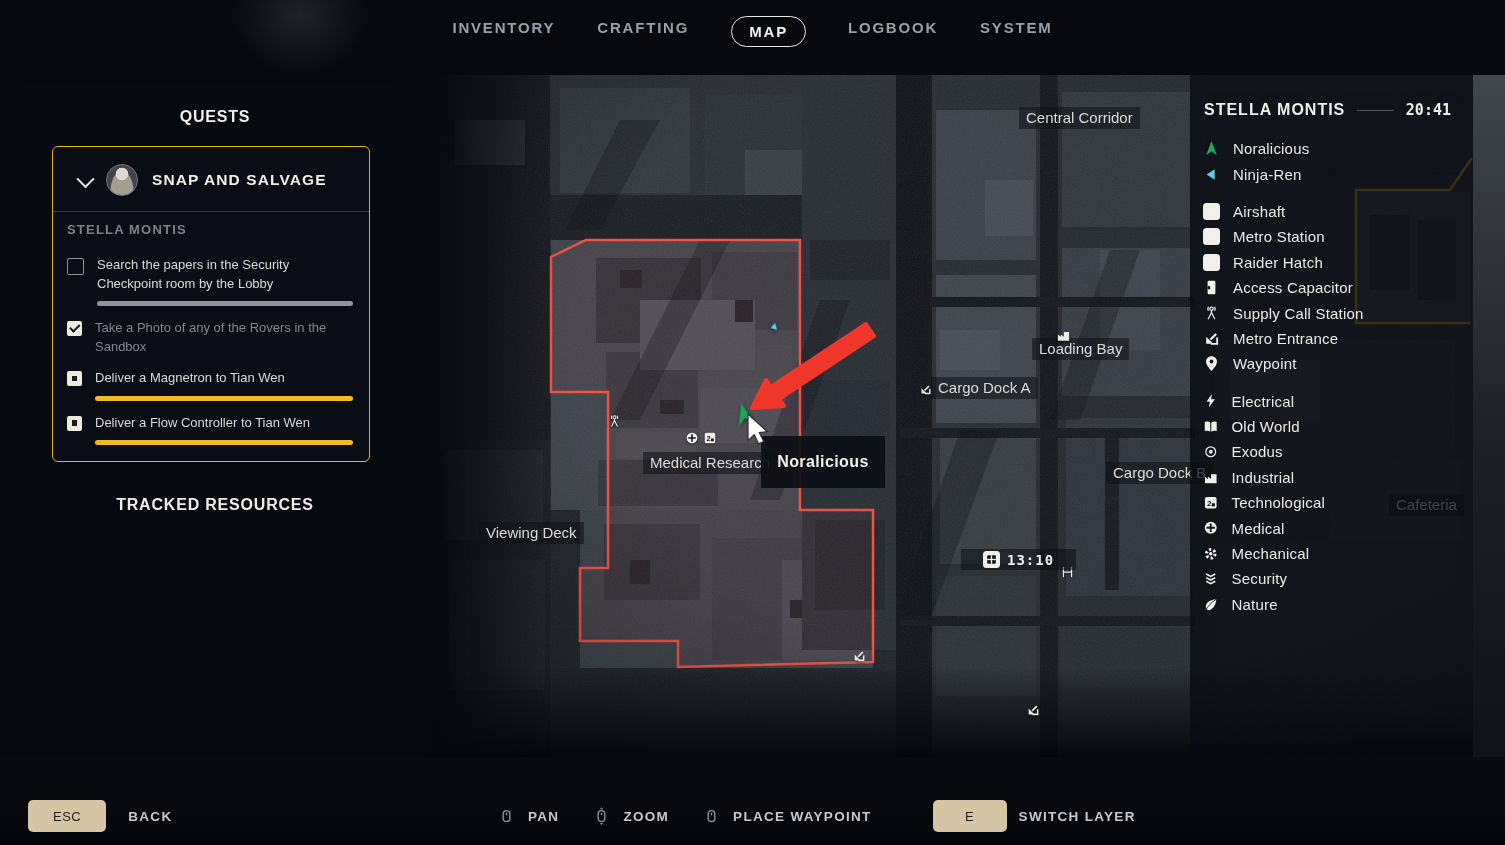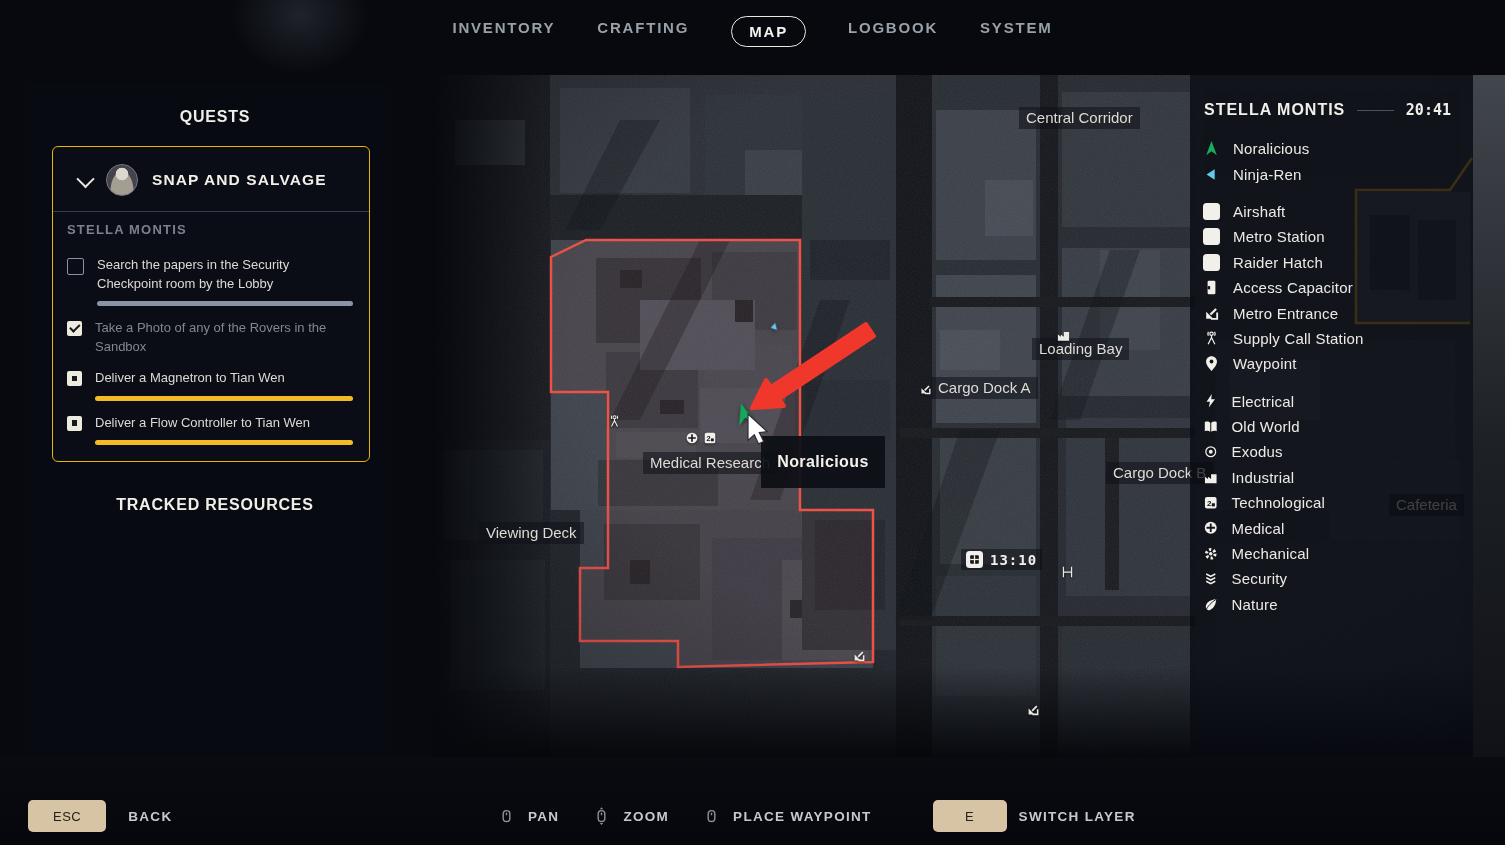--- a/index.html
+++ b/index.html
@@ -25,21 +25,21 @@
   .overlay{position:absolute;inset:0;pointer-events:none;}
   .map-label{position:absolute;white-space:nowrap;font-size:15px;color:#dddbd4;
     background:rgba(15,17,24,.55);padding:1px 7px;line-height:20px;}
   .map-ico{position:absolute;color:#eceae4;filter:drop-shadow(0 1px 1px rgba(0,0,0,.55));}
   .map-ico svg{display:block;}
   .marker{position:absolute;}
   .marker svg{display:block;filter:drop-shadow(0 1px 2px rgba(0,0,0,.6));}
   .tooltip{position:absolute;background:rgba(13,15,22,.93);color:#f3f1ea;font-size:16px;
     font-weight:700;letter-spacing:.4px;display:flex;align-items:center;justify-content:center;}
   .time-badge{position:absolute;display:flex;align-items:center;gap:7px;
-    background:rgba(10,12,17,.5);padding:2px 5px;text-align:right;}
+    background:rgba(10,12,17,.5);padding:2px 22px;text-align:right;}
   .time-badge .tb-text{color:#f1efe9;font-family:"DejaVu Sans Mono",monospace;
     font-weight:700;font-size:14px;letter-spacing:1px;}
   
   .right-strip{position:absolute;left:1473px;top:75px;width:32px;height:682px;
     background:linear-gradient(180deg,#42464d 0%,#33373d 22%,#1d2025 55%,#101217 100%);}
   
   .ico{display:inline-flex;align-items:center;justify-content:center;flex:none;}
   .ico svg{width:17px;height:17px;display:block;}
   .ico.boxed{background:#f2f0ea;border-radius:3.5px;width:17px;height:17px;color:#14161c;}
   .ico.boxed svg{width:13px;height:13px;}
@@ -515,32 +515,32 @@
        <span class="ico " style="">
               <svg viewBox="0 0 24 24">
                 <use href="#i-door"></use>
               </svg>
             </span>
        <span class="lg-label">Access Capacitor</span>
      </div>
           <div class="lg-row">
        <span class="ico " style="">
               <svg viewBox="0 0 24 24">
+                <use href="#i-antenna"></use>
+              </svg>
+            </span>
+       <span class="lg-label">Supply Call Station</span>
+     </div>
+          <div class="lg-row">
+       <span class="ico " style="">
+              <svg viewBox="0 0 24 24">
                 <use href="#i-corner-arrow"></use>
               </svg>
             </span>
        <span class="lg-label">Metro Entrance</span>
-     </div>
-          <div class="lg-row">
-       <span class="ico " style="">
-              <svg viewBox="0 0 24 24">
-                <use href="#i-antenna"></use>
-              </svg>
-            </span>
-       <span class="lg-label">Supply Call Station</span>
      </div>
           <div class="lg-row">
        <span class="ico " style="">
               <svg viewBox="0 0 24 24">
                 <use href="#i-pin"></use>
               </svg>
             </span>
        <span class="lg-label">Waypoint</span>
      </div>
         </div>

